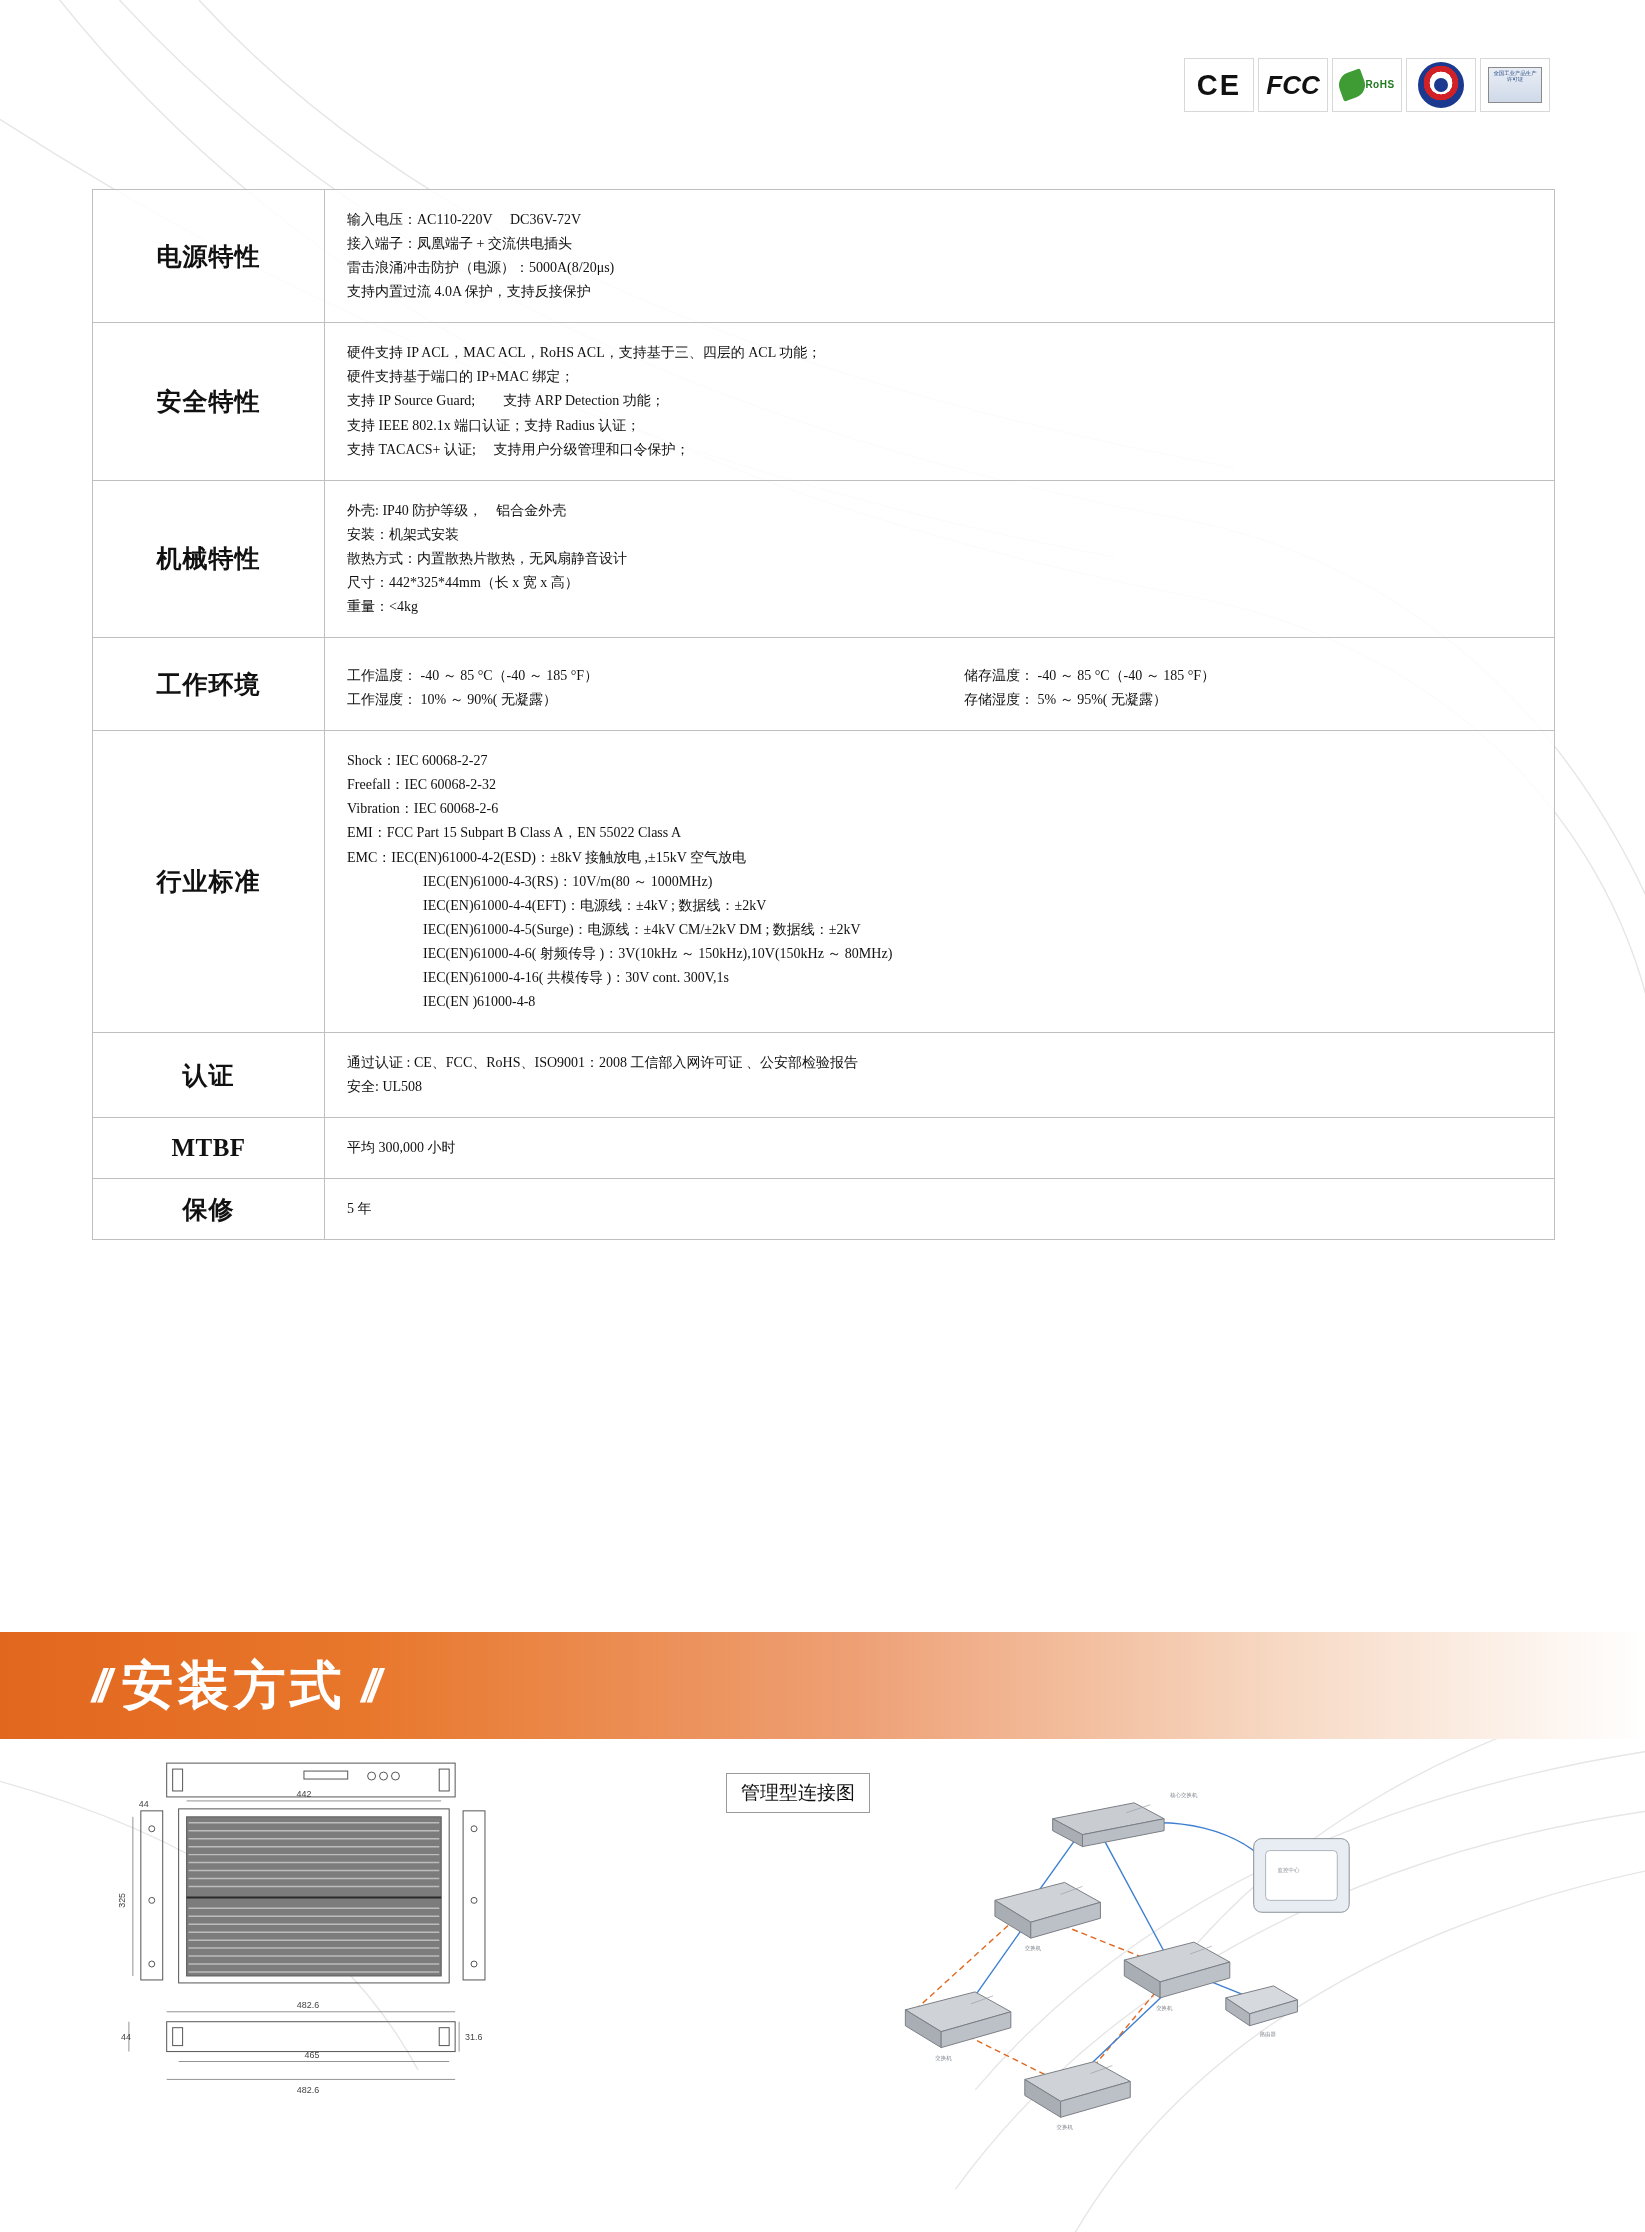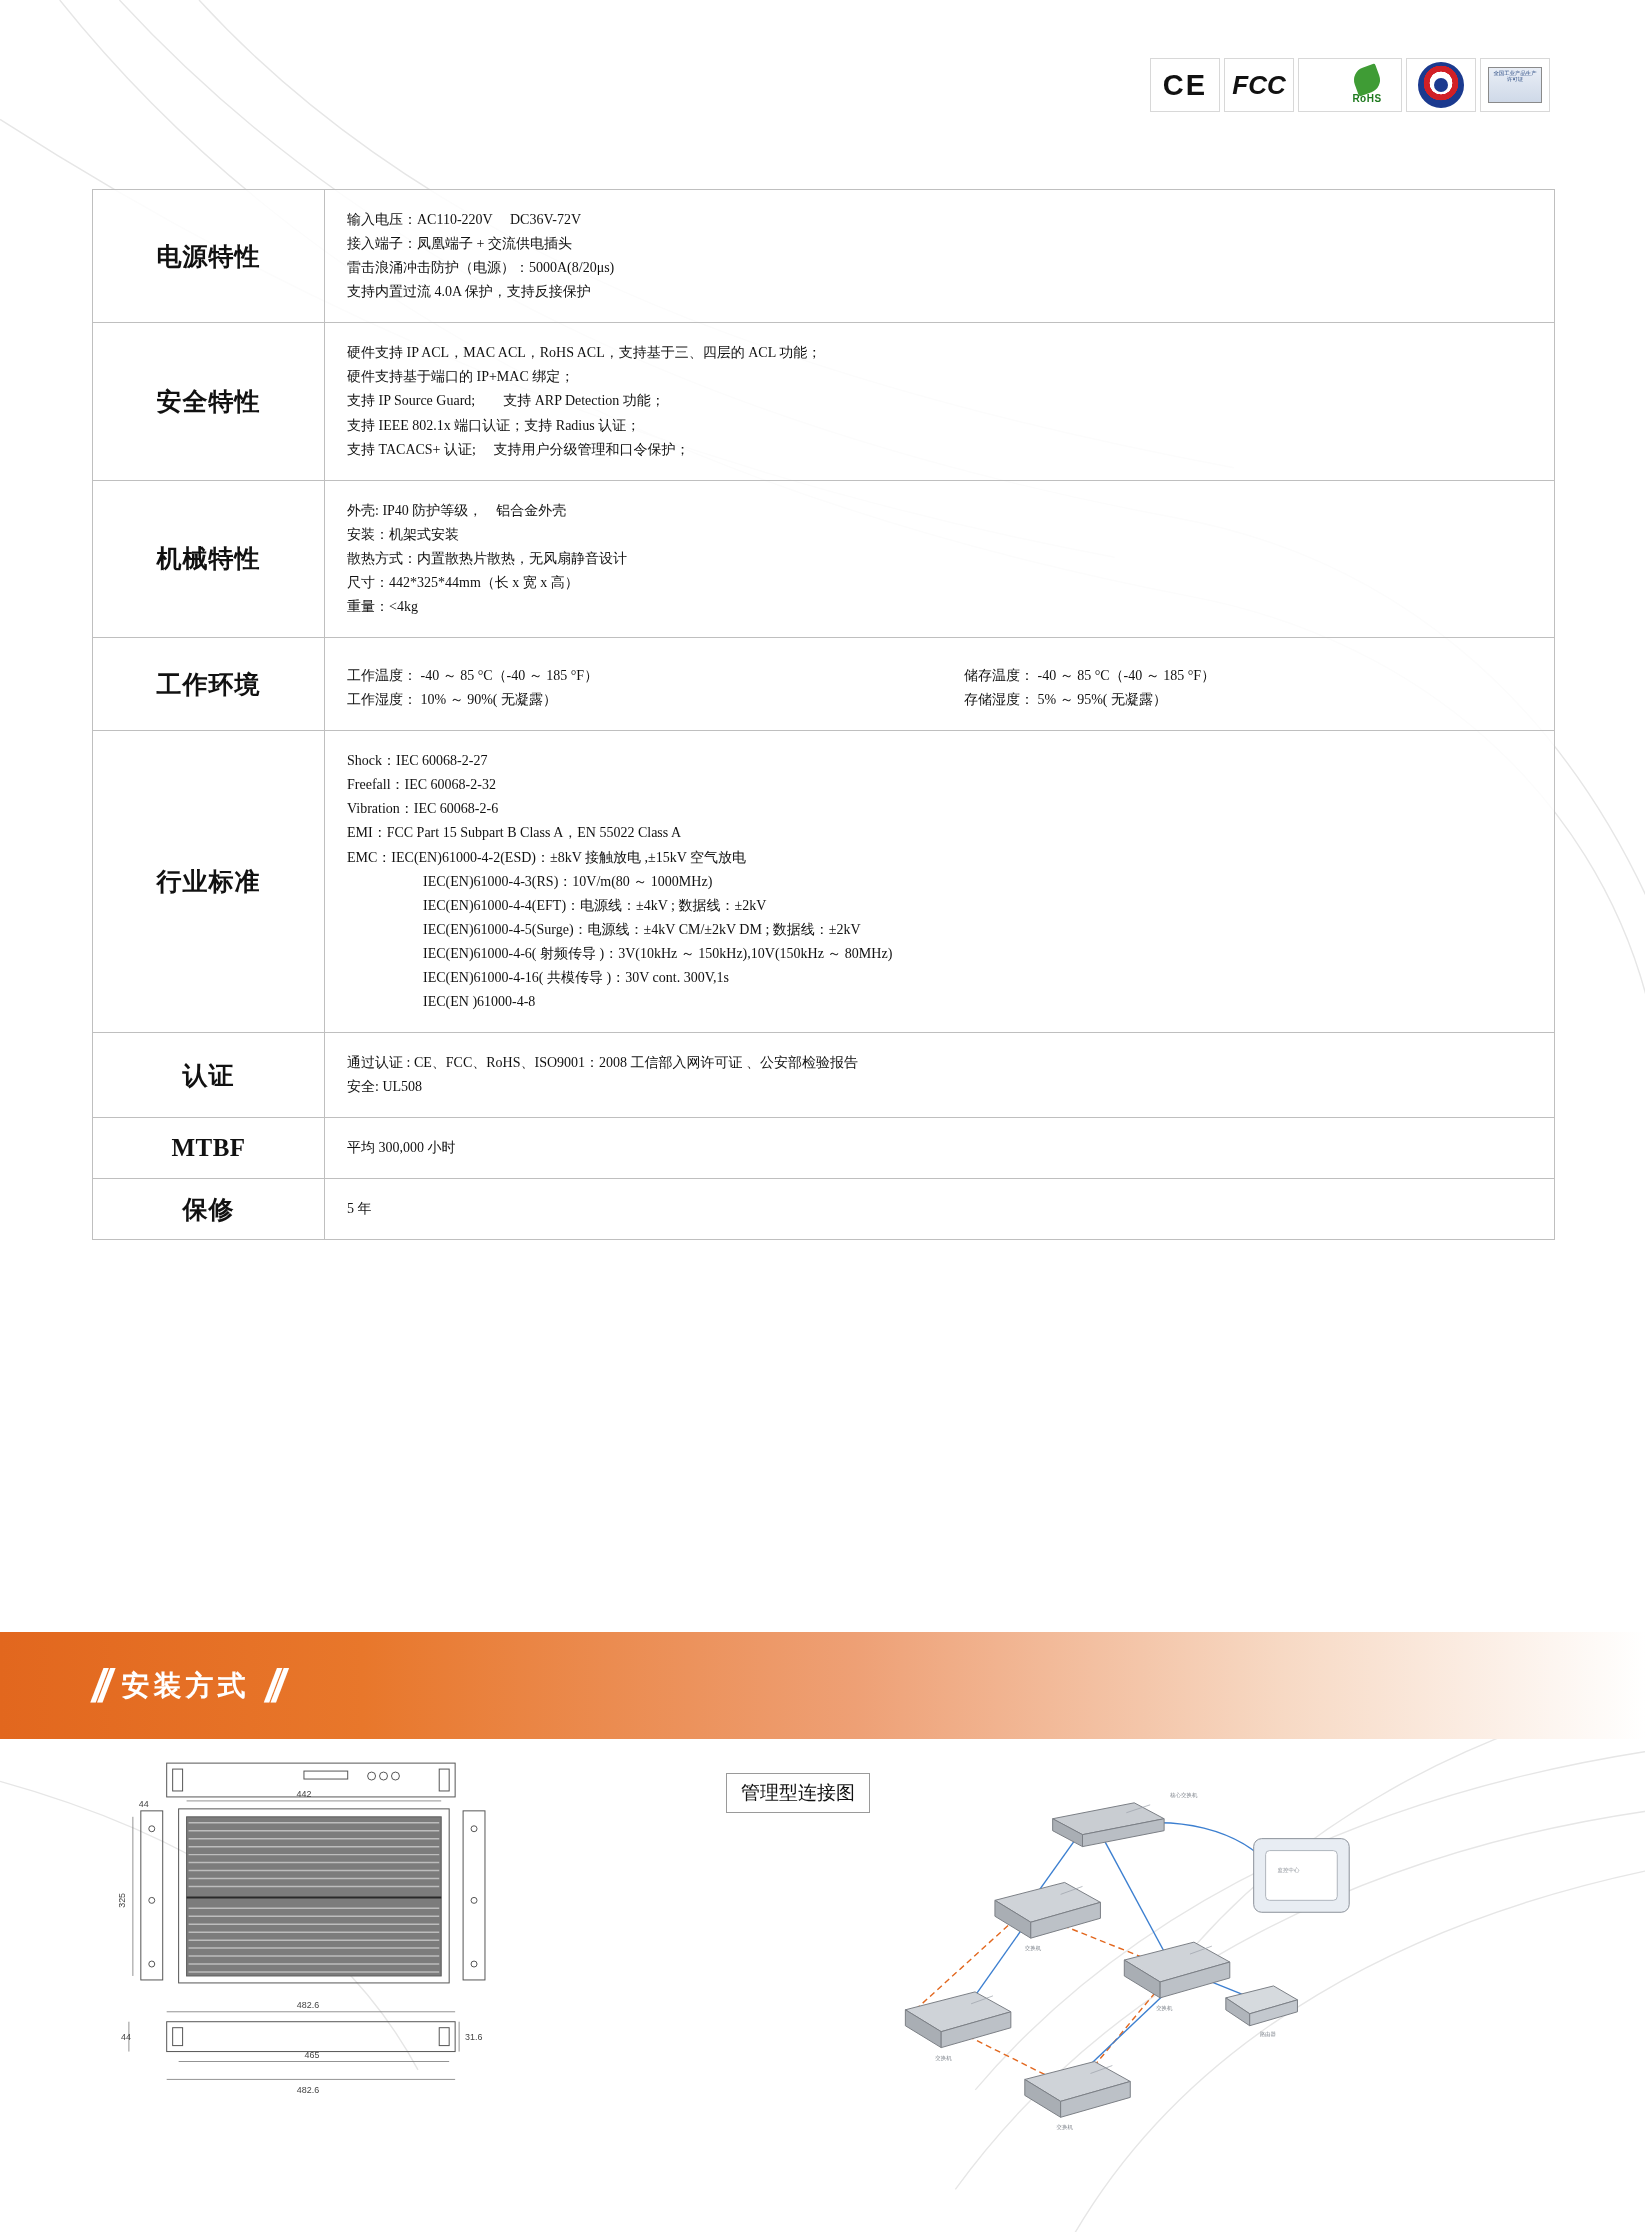--- a/index.html
+++ b/index.html
@@ -49,23 +49,22 @@
     letter-spacing: 2px;
     color: #111;
   }
   .cert-fcc {
     font-size: 26px;
     font-weight: bold;
     font-style: italic;
     color: #111;
   }
   .cert-rohs {
-    flex-direction: column;
+    flex-direction: row;
     line-height: 1;
-    padding-left: 34px;
   }
   .leaf {
     width: 26px;
     height: 26px;
     border-radius: 50% 8% 50% 8%;
     background: #3f9c35;
     transform: rotate(-20deg);
     margin-bottom: 1px;
   }
   .cert-rohs .lbl {
@@ -179,21 +178,21 @@
   .slash {
     color: #ffffff;
     font-family: "Liberation Sans", sans-serif;
     font-size: 46px;
     font-weight: bold;
     font-style: italic;
     letter-spacing: -6px;
   }
   .banner-title {
     color: #ffffff;
-    font-size: 28px;
+    font-size: 52px;
     font-weight: bold;
     letter-spacing: 4px;
   }
 
   
   .diagram-area {
     position: absolute;
     left: 0;
     top: 1751px;
     width: 1456px;

